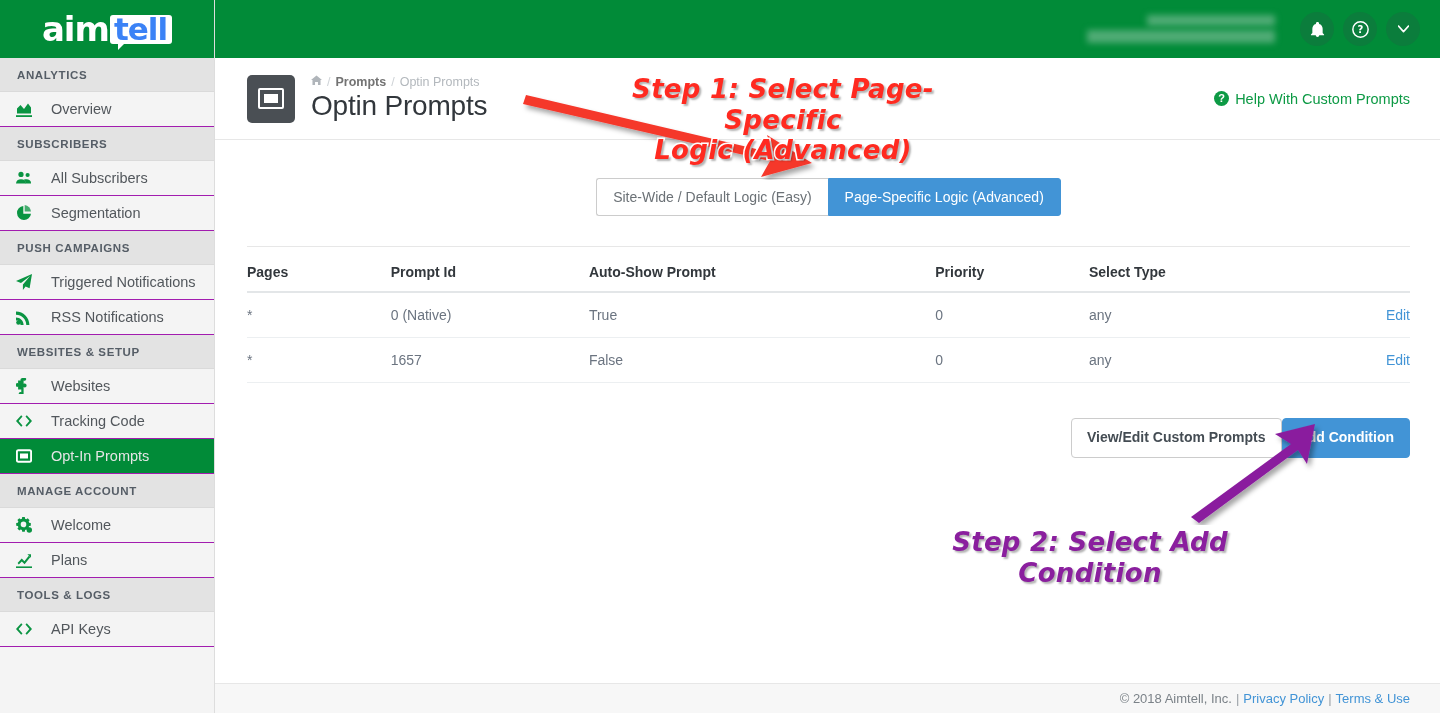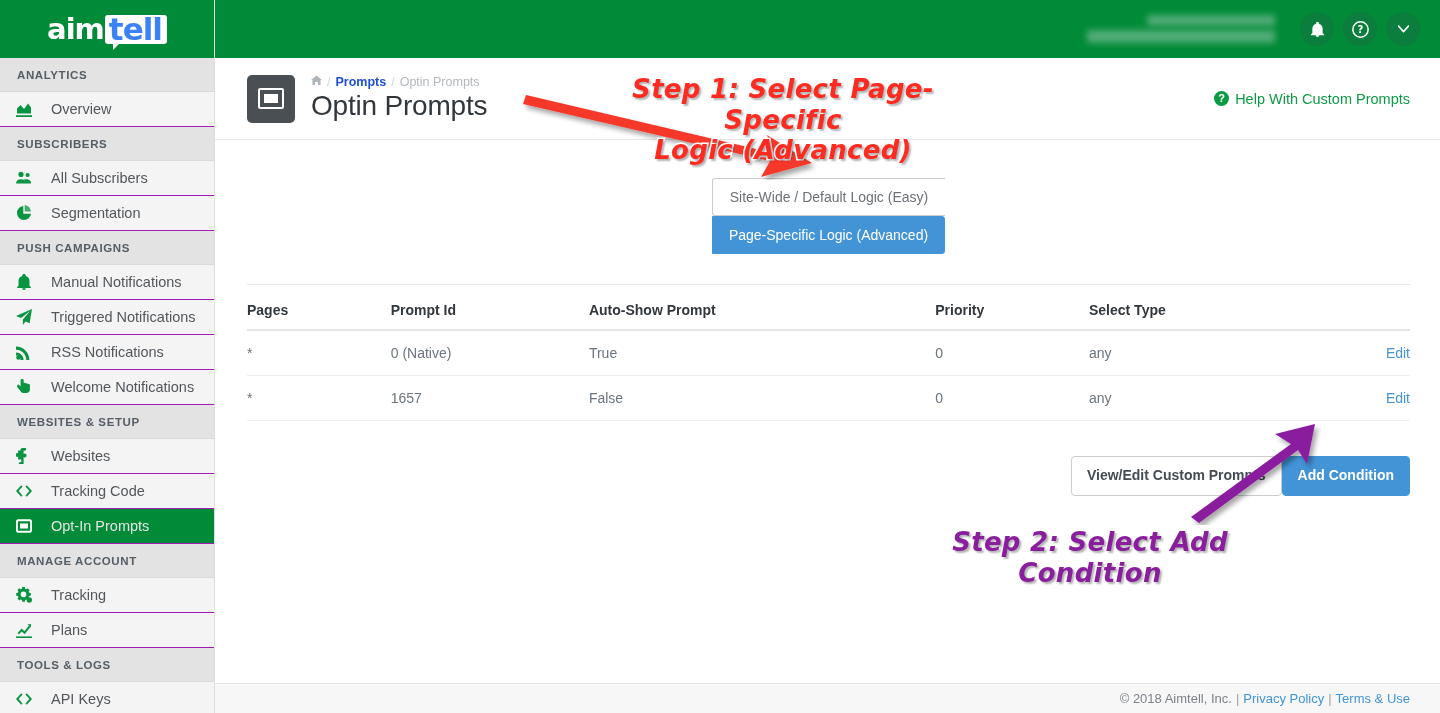--- a/index.html
+++ b/index.html
@@ -15,21 +15,21 @@
     width: 215px; height: 713px; background: #f4f4f4;
     border-right: 1px solid #dddddd; flex: 0 0 215px;
     position: relative; overflow: hidden;
   }
   .logo-box {
     height: 58px; background: #018b38; display: flex;
     align-items: center; justify-content: center;
   }
   .logo-wrap { display: flex; align-items: center; }
   .logo-aim {
-    color: #ffffff; font-size: 29px; font-weight: 700;
+    color: #ffffff; font-size: 34px; font-weight: 700;
     letter-spacing: -1px; font-family: "DejaVu Sans", sans-serif;
   }
   .logo-tell {
     position: relative; background: #ffffff; color: #3b82f6;
     font-size: 31px; font-weight: 700; padding: 0 5px 1px 4px;
     border-radius: 3px; margin-left: 1px; line-height: 28px;
     font-family: "DejaVu Sans", sans-serif; letter-spacing: -1px;
   }
   .logo-tell::after {
     content: ""; position: absolute; left: 8px; bottom: -6px;
@@ -84,39 +84,39 @@
     width: 48px; height: 48px; background: #4a4f54; border-radius: 5px;
     display: flex; align-items: center; justify-content: center; flex: 0 0 48px;
   }
   .page-icon .inner {
     width: 26px; height: 21px; border: 2.5px solid #ffffff; border-radius: 2px;
     display:flex; align-items:center; justify-content:center;
   }
   .page-icon .inner::after { content:""; width:14px; height:9px; background:#ffffff; }
   .head-text { margin-left: 16px; }
   .breadcrumb { font-size: 12.5px; color: #9aa0a6; display: flex; align-items: center; gap: 5px; }
-  .breadcrumb .crumb-strong { color: #1d4ed8; font-weight: 700; cursor: pointer; }
+  .breadcrumb .crumb-strong { color: #737373; font-weight: 700; cursor: pointer; }
   .breadcrumb .crumb-last { color: #b3b8bd; }
   .breadcrumb .sep { color: #cfd3d7; }
   .page-title { font-size: 28px; color: #32373c; font-weight: 400; margin-top: 1px; letter-spacing: -0.2px; }
   .help-link {
     position: absolute; right: 30px; top: 50%; transform: translateY(-50%);
     color: #0d9a45; font-size: 14.5px; display: flex; align-items: center;
     gap: 6px; cursor: pointer; text-decoration: none;
   }
   .help-q {
     width: 15px; height: 15px; border-radius: 50%; background: #0d9a45;
     color: #ffffff; font-size: 11px; font-weight: 700; display: flex;
     align-items: center; justify-content: center; line-height: 1;
   }
 
   .content { flex: 1; padding: 0 30px 0 32px; position: relative; }
 
   .toggle-row { display: flex; justify-content: center; padding-top: 38px; }
-  .toggle-group { display: flex; flex-direction: column; }
+  .toggle-group { display: flex; }
   .tbtn {
     font-size: 14px; padding: 9px 16px; cursor: pointer; border: 1px solid #cccccc;
     background: #ffffff; color: #6b7176; line-height: 1.3;
   }
   .tbtn:first-child { border-radius: 3px 0 0 3px; border-right: none; }
   .tbtn.sel {
     background: #4294d6; border-color: #4294d6; color: #ffffff;
     border-radius: 0 3px 3px 0; font-weight: 400;
   }
 
@@ -218,51 +218,35 @@
               <path d="M7.3 1A7 7 0 1 0 15 8.7H7.3z"></path>
               <path d="M8.7 0v6.6H15A7 7 0 0 0 8.7 0z" opacity=".75"></path>
             </svg>
           </span>
           <span class="lbl">Segmentation</span>
         </a>
         <div class="nav-section">PUSH CAMPAIGNS</div>
         <a class="nav-item">
           <span class="ico">
             <svg width="16" height="16" viewBox="0 0 16 16" fill="currentColor" aria-hidden="true">
-              <path d="M8 16c1 0 1.8-.8 1.8-1.8H6.2C6.2 15.2 7 16 8 16zm5.5-4.2V7.3c0-2.6-1.4-4.7-3.8-5.2V1.5C9.7.7 9 0 8 0S6.3.7 6.3 1.5v.6C3.9 2.6 2.5 4.7 2.5 7.3v4.5L1 13.3v.7h14v-.7l-1.5-1.5z"></path>
-            </svg>
-          </span>
-          <span class="lbl">Manual Notifications</span>
-        </a>
-        <a class="nav-item">
-          <span class="ico">
-            <svg width="16" height="16" viewBox="0 0 16 16" fill="currentColor" aria-hidden="true">
               <path d="M16 0 0 7.1l5 1.9L14.1 2 6.9 10.4V16l2.7-3.4 4 1.6z"></path>
             </svg>
           </span>
           <span class="lbl">Triggered Notifications</span>
         </a>
         <a class="nav-item">
           <span class="ico">
             <svg width="16" height="16" viewBox="0 0 16 16" fill="currentColor" aria-hidden="true">
               <circle cx="2.4" cy="13.6" r="2.2"></circle>
               <path d="M0 8.4v3.1c2.5 0 4.5 2 4.5 4.5h3.1C7.6 11.6 4.2 8.4 0 8.4z"></path>
               <path d="M0 2.6v3.1C5.7 5.7 10.3 10.3 10.3 16h3.1C13.4 8.6 7.4 2.6 0 2.6z"></path>
             </svg>
           </span>
           <span class="lbl">RSS Notifications</span>
         </a>
-        <a class="nav-item">
-          <span class="ico">
-            <svg width="16" height="16" viewBox="0 0 16 16" fill="currentColor" aria-hidden="true">
-              <path d="M6 0c-.8 0-1.4.6-1.4 1.4v6.1L3.4 6.2c-.6-.6-1.5-.6-2 0-.5.6-.5 1.4 0 2l3.4 4.3c.8 1 1.9 1.6 3.2 1.6h2.3c2 0 3.6-1.6 3.6-3.6V6.2c0-.7-.6-1.3-1.3-1.3-.3 0-.6.1-.8.3-.1-.6-.6-1-1.2-1-.4 0-.7.1-.9.4-.2-.5-.7-.8-1.2-.8-.3 0-.6.1-.8.3V1.4C7.7.6 7 0 6 0z"></path>
-            </svg>
-          </span>
-          <span class="lbl">Welcome Notifications</span>
-        </a>
         <div class="nav-section">WEBSITES &amp; SETUP</div>
         <a class="nav-item">
           <span class="ico">
             <svg width="16" height="16" viewBox="0 0 16 16" fill="currentColor" aria-hidden="true">
               <path d="M6.4 0c-1 0-1.9.8-1.9 1.8 0 .3.1.6.2.8H2.1v2.8c-.3-.2-.6-.3-1-.3C.1 5.1 0 6 0 7s.1 1.9 1.1 1.9c.4 0 .7-.1 1-.3v2.8h3.2v2.9c-.2-.1-.5-.2-.8-.2-1 0-1.8.9-1.8 1.9h4.9V9.1c.3.2.7.3 1.1.3 1.1 0 1.9-.9 1.9-2s-.8-2-1.9-2c-.4 0-.8.1-1.1.3V2.6c.2.1.5.2.8.2 1 0 1.8-.9 1.8-1.9S9.4 0 8.4 0z"></path>
             </svg>
           </span>
           <span class="lbl">Websites</span>
         </a>
         <a class="nav-item">
@@ -283,21 +267,21 @@
           <span class="lbl">Opt-In Prompts</span>
         </a>
         <div class="nav-section">MANAGE ACCOUNT</div>
         <a class="nav-item">
           <span class="ico">
             <svg width="16" height="16" viewBox="0 0 16 16" fill="currentColor" aria-hidden="true">
               <path d="M6.2 0 5.9 1.7a4.3 4.3 0 0 0-1.2.5L3.3 1.2 1.4 3.1l1 1.4c-.2.4-.4.8-.5 1.2L.2 6.1v2.6l1.7.3c.1.4.3.8.5 1.2l-1 1.4 1.9 1.9 1.4-1a4.3 4.3 0 0 0 1.2.5l.3 1.7h2.6l.3-1.7c.4-.1.8-.3 1.2-.5l1.4 1 1.9-1.9-1-1.4c.2-.4.4-.8.5-1.2l1.7-.3V6.1l-1.7-.3a4.3 4.3 0 0 0-.5-1.2l1-1.4-1.9-1.9-1.4 1a4.3 4.3 0 0 0-1.2-.5L8.8 0zm1.3 4.6a2.8 2.8 0 1 1 0 5.6 2.8 2.8 0 0 1 0-5.6z"></path>
               <circle cx="13.3" cy="13" r="2.7"></circle>
             </svg>
           </span>
-          <span class="lbl">Tracking</span>
+          <span class="lbl">Welcome</span>
         </a>
         <a class="nav-item">
           <span class="ico">
             <svg width="16" height="16" viewBox="0 0 16 16" fill="currentColor" aria-hidden="true">
               <path d="M0 14.4h16V16H0z"></path>
               <path d="M1.6 10.9 5.7 6.6l2.7 2.6 4.4-5.5 1.6 1.3-5.8 7.2-2.8-2.7-3 3.1z"></path>
               <path d="M11.4 2.2H15v3.6z"></path>
             </svg>
           </span>
           <span class="lbl">Plans</span>

